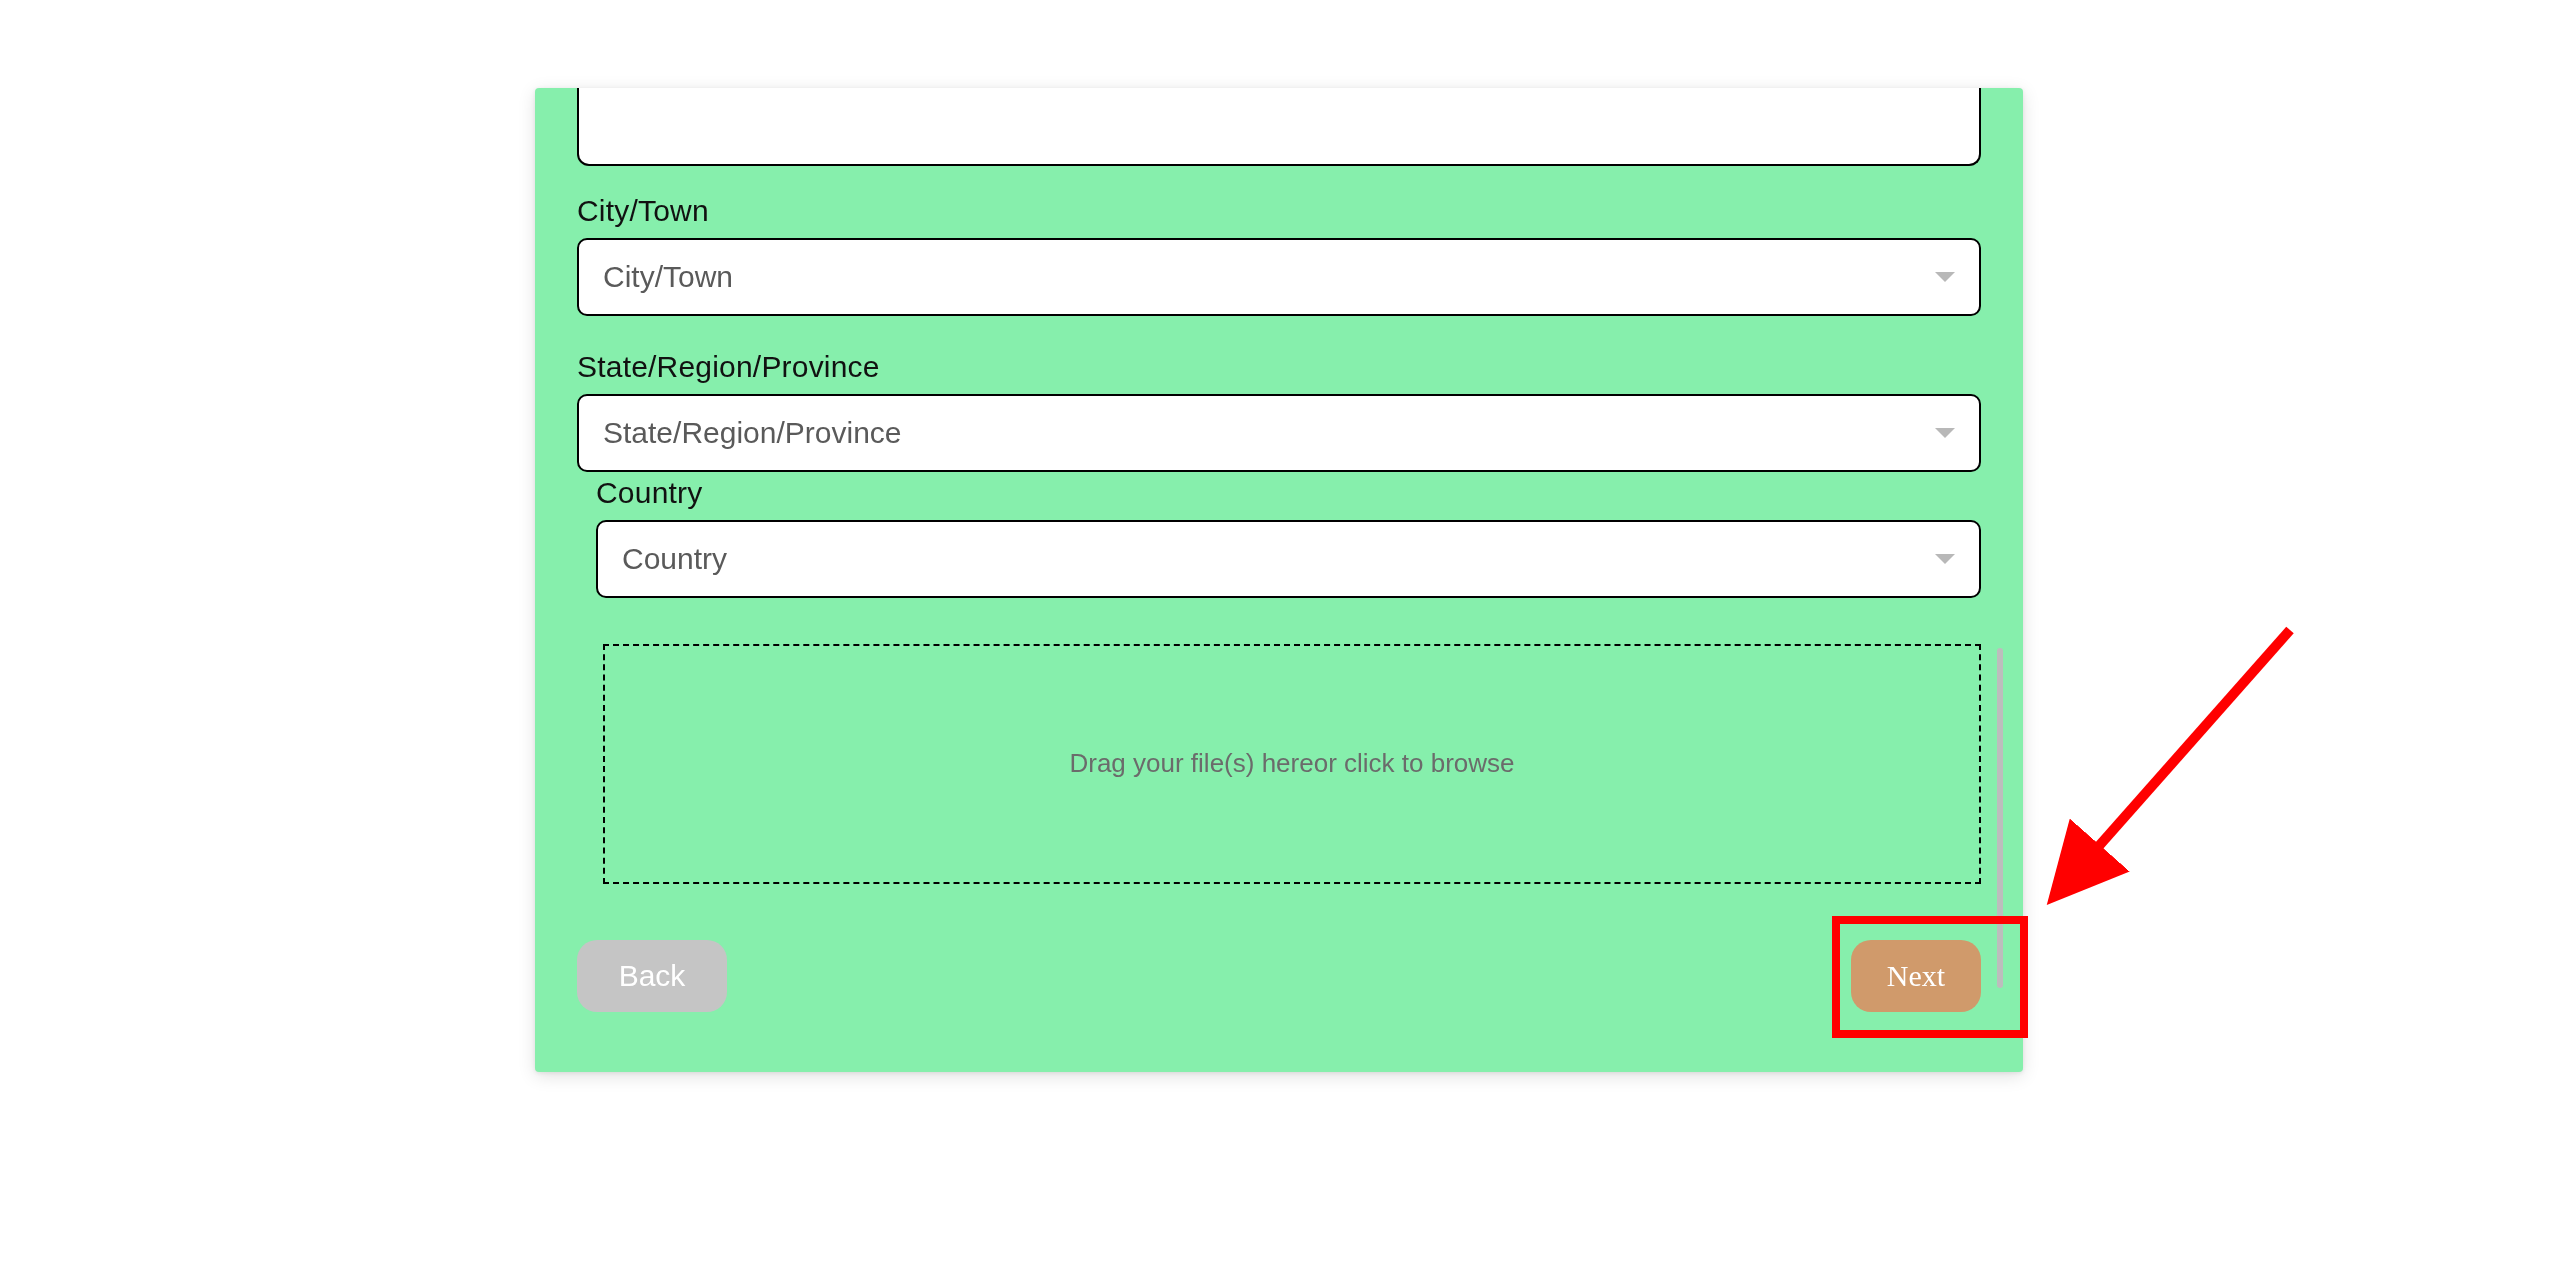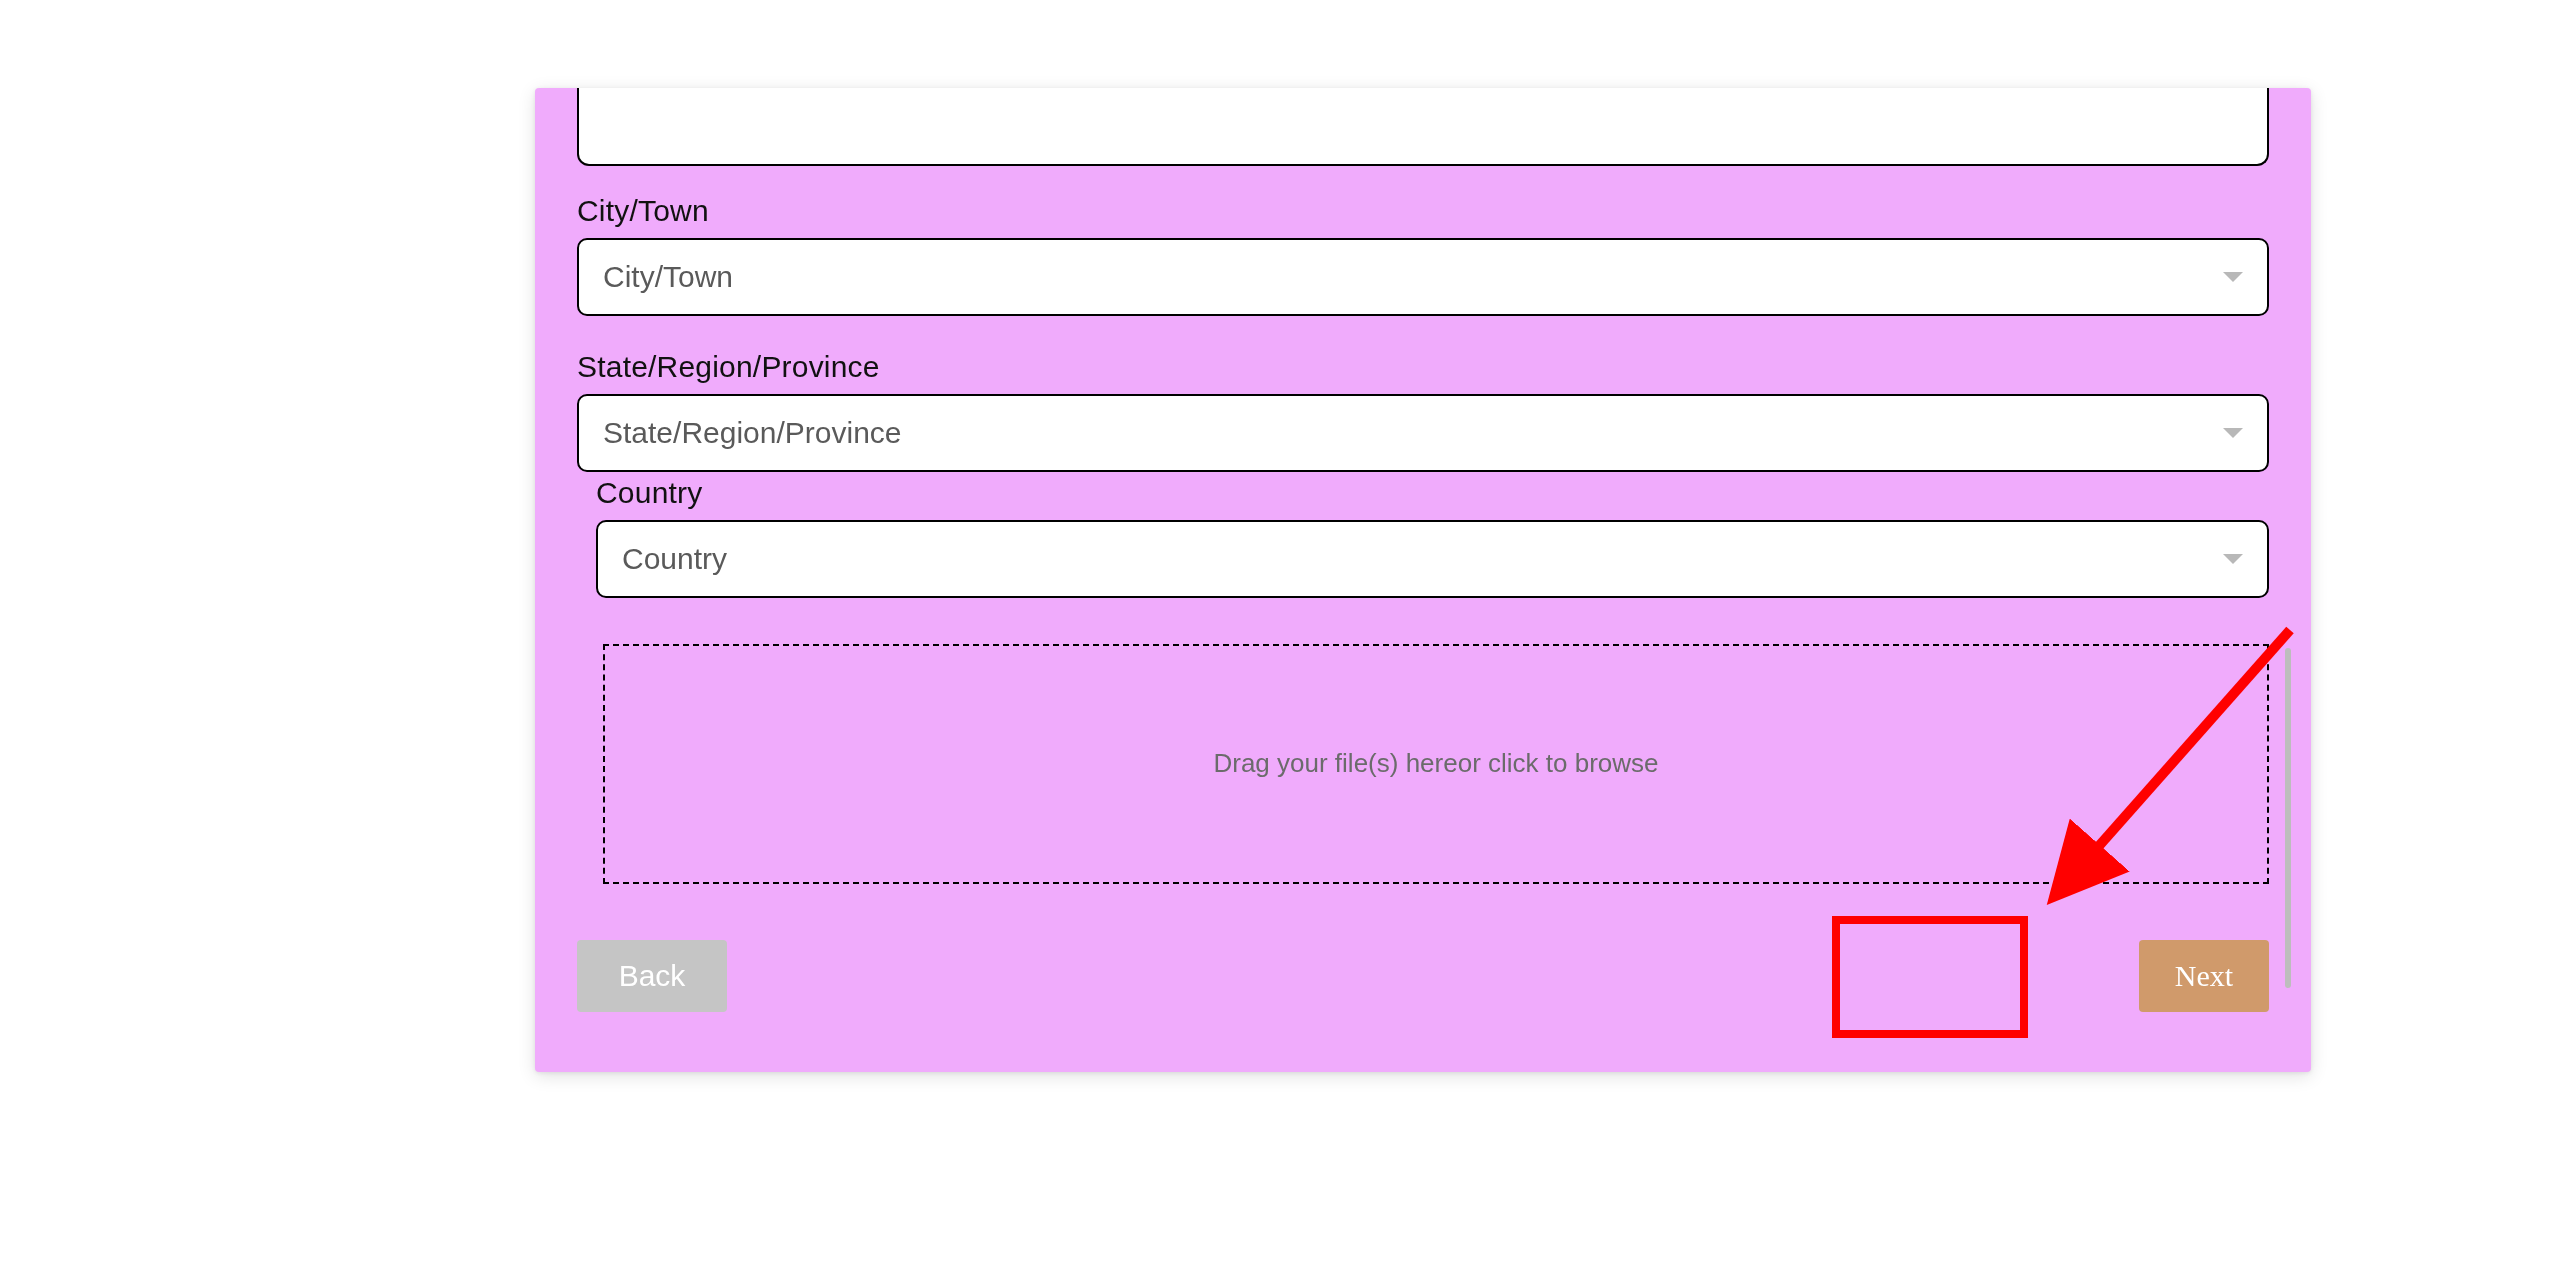--- a/index.html
+++ b/index.html
@@ -2,23 +2,23 @@
 <html><head>
 <meta charset="utf-8">
 <style>
   * { box-sizing: border-box; margin: 0; padding: 0; }
   html, body { width: 2560px; height: 1284px; background: #ffffff; font-family: "Segoe UI", Arial, sans-serif; }
   .stage { position: relative; width: 2560px; height: 1284px; }
   .card {
     position: absolute;
     left: 535px;
     top: 88px;
-    width: 1776px;
+    width: 1488px;
     height: 984px;
-    background: #f0abfc;
+    background: #86efac;
     box-shadow: 0 4px 18px rgba(0,0,0,0.12), 0 1px 4px rgba(0,0,0,0.08);
     border-radius: 4px;
     padding: 0 66px;
   }
   .hidden-top-input {
     position: absolute;
     left: 42px; right: 42px; top: 0;
     height: 78px;
     border: 2px solid #000;
     border-top: none;
@@ -54,21 +54,21 @@
     display: flex;
     flex-direction: row;
     align-items: center;
     justify-content: center;
     cursor: pointer;
   }
   .dropzone .dz-line { font-size: 26px; color: #6b6b6b; line-height: 1.15; text-align: center; }
   .btn {
     position: absolute;
     height: 72px;
-    border-radius: 4px;
+    border-radius: 20px;
     display: flex;
     align-items: center;
     justify-content: center;
     font-size: 30px;
     color: #fff;
     cursor: pointer;
     border: none;
   }
   .btn-back { left: 42px; bottom: 60px; width: 150px; background: #c5c5c5; }
   .btn-next  { right: 42px; bottom: 60px; width: 130px; background: #d09a6b; font-family: Liberation Serif, serif; }

